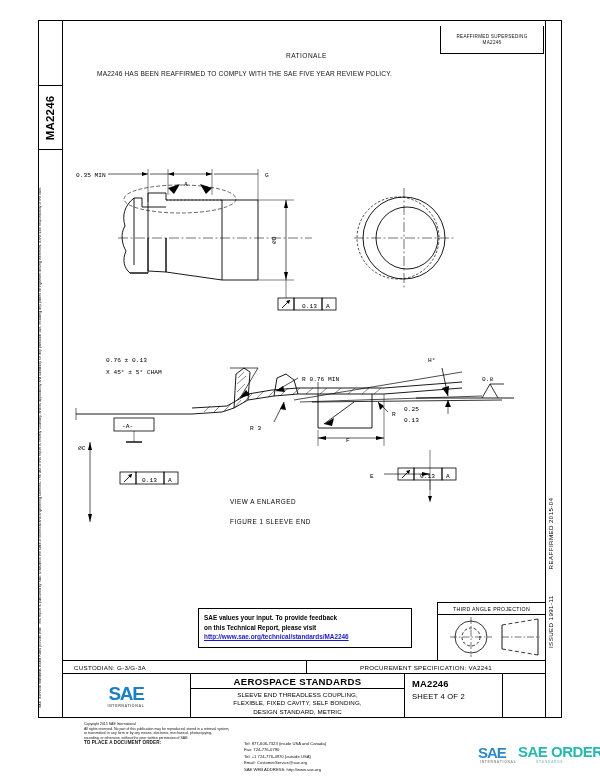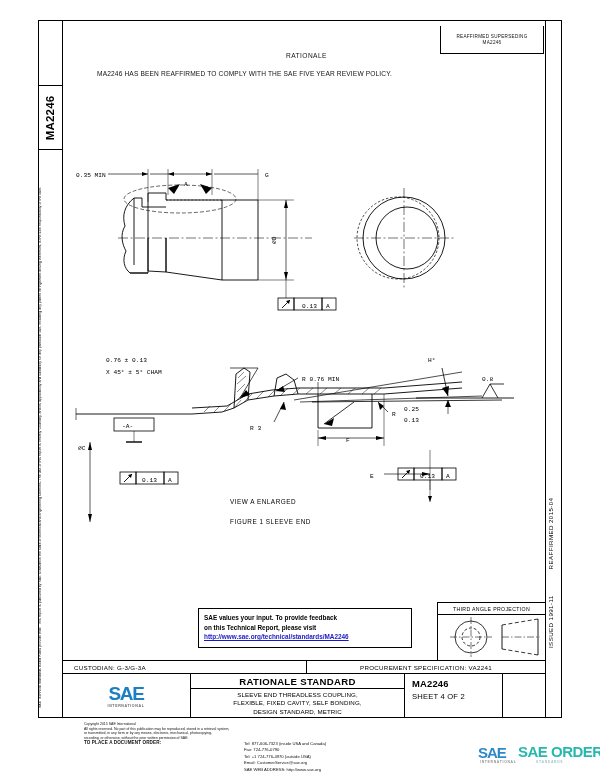--- a/index.html
+++ b/index.html
@@ -555,21 +555,21 @@
   </div>
 
   <div class="tb-row2">
     <div class="tb-logo">
       <div class="sae-logo-wrap">
         <div class="sae-logo-txt">SAE</div>
         <div class="sae-logo-sub">INTERNATIONAL</div>
       </div>
     </div>
     <div class="tb-title">
-      <div class="tb-title-main">RATIONALE STANDARD</div>
+      <div class="tb-title-main">AEROSPACE STANDARDS</div>
       <div class="tb-title-sub">
         <div>SLEEVE END  THREADLESS COUPLING,</div>
         <div>FLEXIBLE, FIXED CAVITY, SELF BONDING,</div>
         <div>DESIGN STANDARD, METRIC</div>
       </div>
     </div>
     <div class="tb-num">
       <div class="tb-num-main">MA2246</div>
       <div class="tb-num-sheet">SHEET 4 OF 2</div>
     </div>

